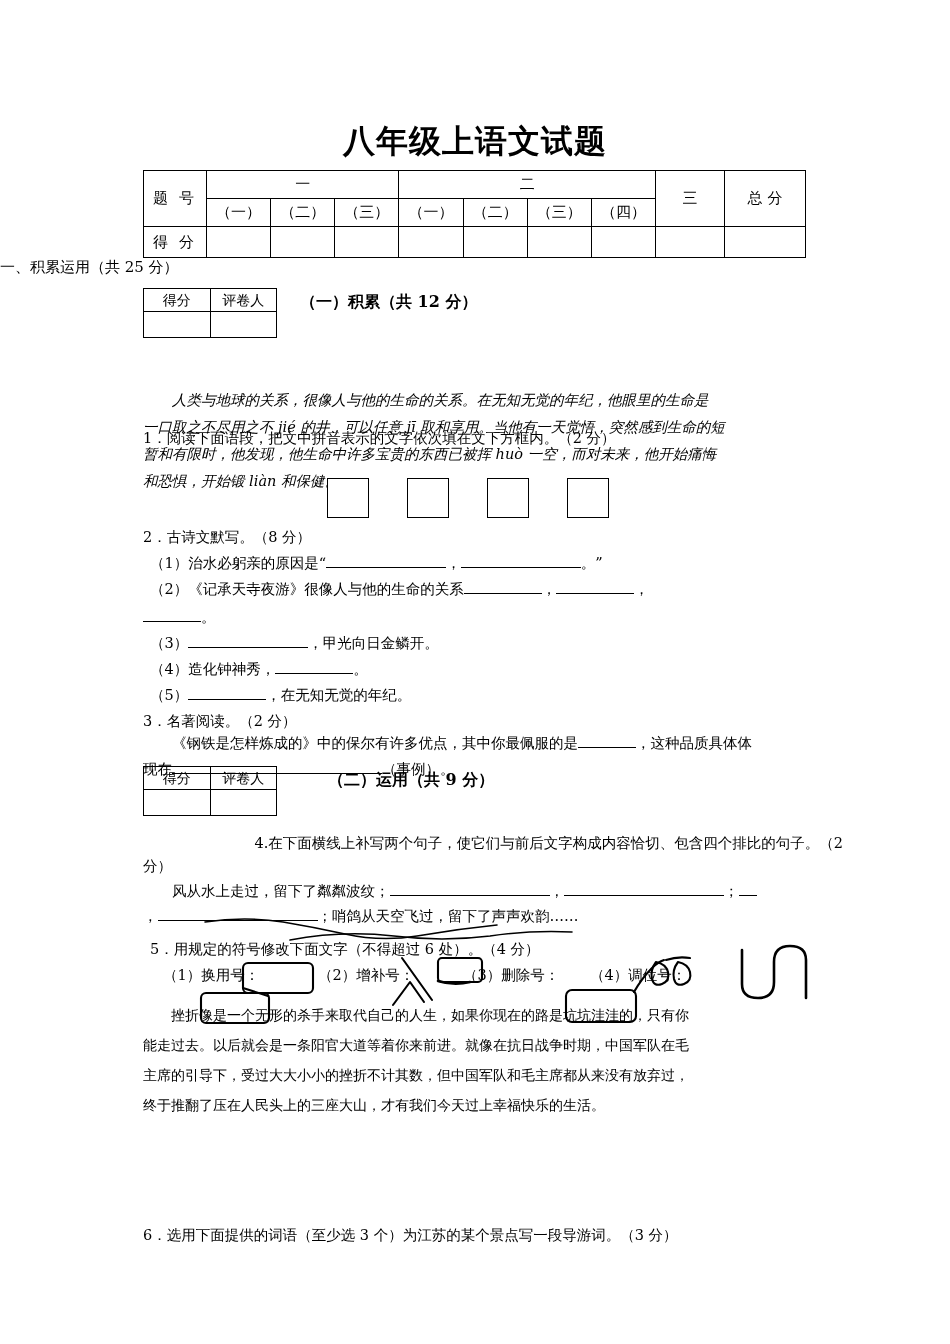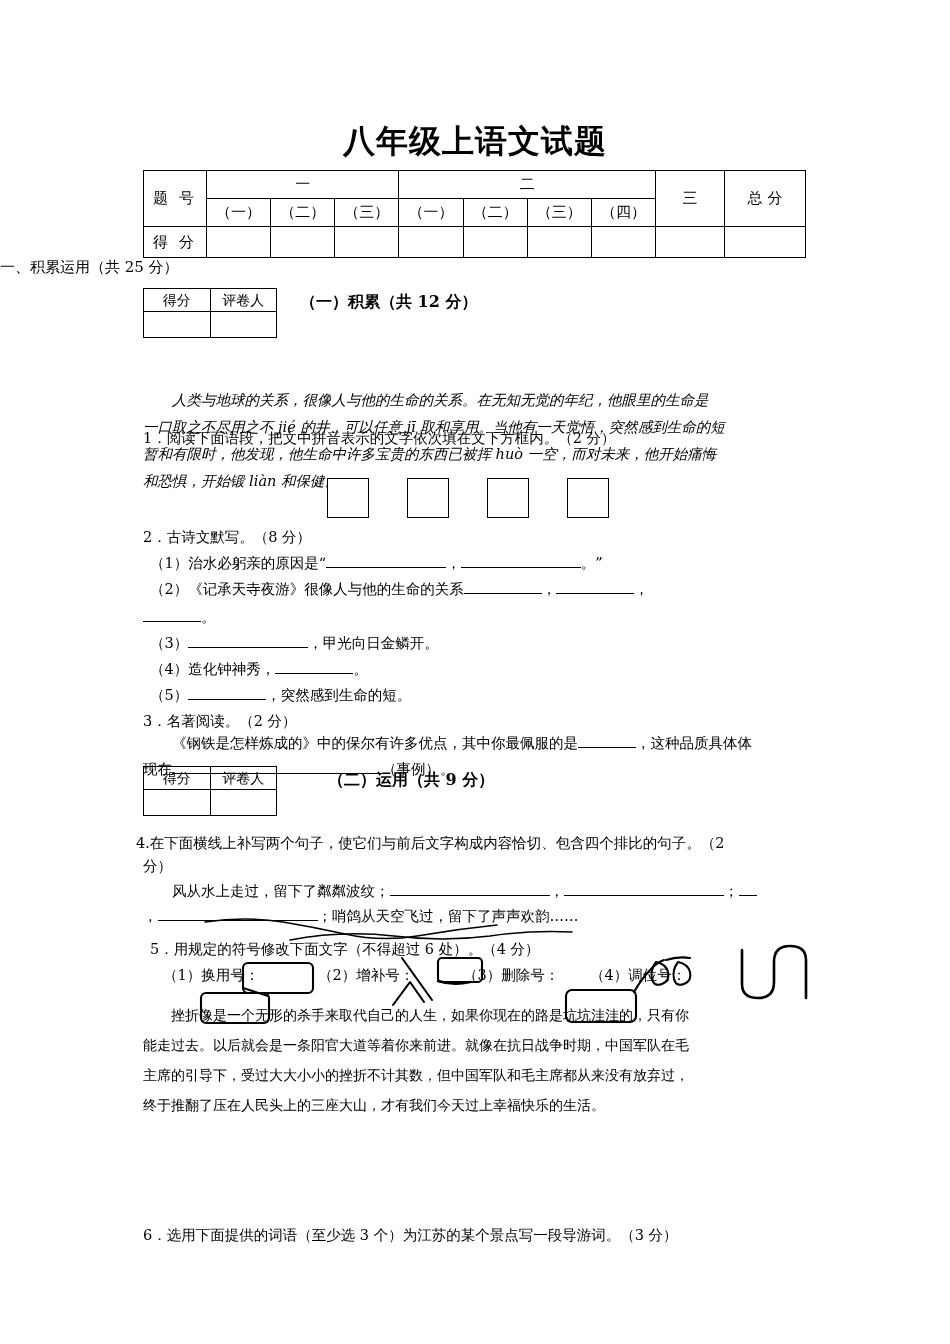--- a/index.html
+++ b/index.html
@@ -253,21 +253,21 @@
 
     <div class="tb" style="left:150px; top:630px;">
       <span>（3）</span><span class="ul u-lg"></span><span>，甲光向日金鳞开。</span>
     </div>
 
     <div class="tb" style="left:150px; top:656px;">
       <span>（4）</span><span>造化钟神秀，</span><span class="ul u-sm"></span><span>。</span>
     </div>
 
     <div class="tb" style="left:150px; top:682px;">
-      <span>（5）</span><span class="ul u-sm"></span><span>，突然感到生命的短。</span>
+      <span>（5）</span><span class="ul u-sm"></span><span>，在无知无觉的年纪。</span>
     </div>
 
     <div class="tb" style="left:143px; top:708px;">
       <span>3．</span><span>名著阅读。（2 分）</span>
     </div>
 
     <div class="tb" style="left:143px; top:730px; width:690px;">
       <span style="display:inline-block;width:2em"></span><span>《钢铁是怎样炼成的》中的保尔有许多优点，其中你最佩服的是</span><span class="ul u-xs"></span><span>，这种品质具体体</span>
     </div>
 
@@ -282,21 +282,21 @@
           <td>评卷人</td>
         </tr>
         <tr class="empty">
           <td></td>
           <td></td>
         </tr>
       </tbody>
     </table>
     <div class="sub-heading sub-2">（二）运用（共 9 分）</div>
 
-    <div class="tb" style="left:136px; top:830px; width:700px;">
+    <div class="tb" style="left:143px; top:830px; width:700px;text-align:right;">
       <span>4.</span><span>在下面横线上补写两个句子，使它们与前后文字构成内容恰切、包含四个排比的句子。（2</span>
     </div>
     <div class="tb" style="left:143px; top:853px;">分）</div>
 
     <div class="tb" style="left:143px; top:878px; width:700px;">
       <span style="display:inline-block;width:2em"></span><span>风从水上走过，留下了粼粼波纹；</span><span class="ul u-xl"></span><span>，</span><span class="ul u-xl"></span><span>；</span><span class="ul" style="width:18px"></span>
     </div>
 
     <div class="tb" style="left:143px; top:903px;">
       <span>，</span><span class="ul u-xl"></span><span>；哨鸽从天空飞过，留下了声声欢韵……</span>

